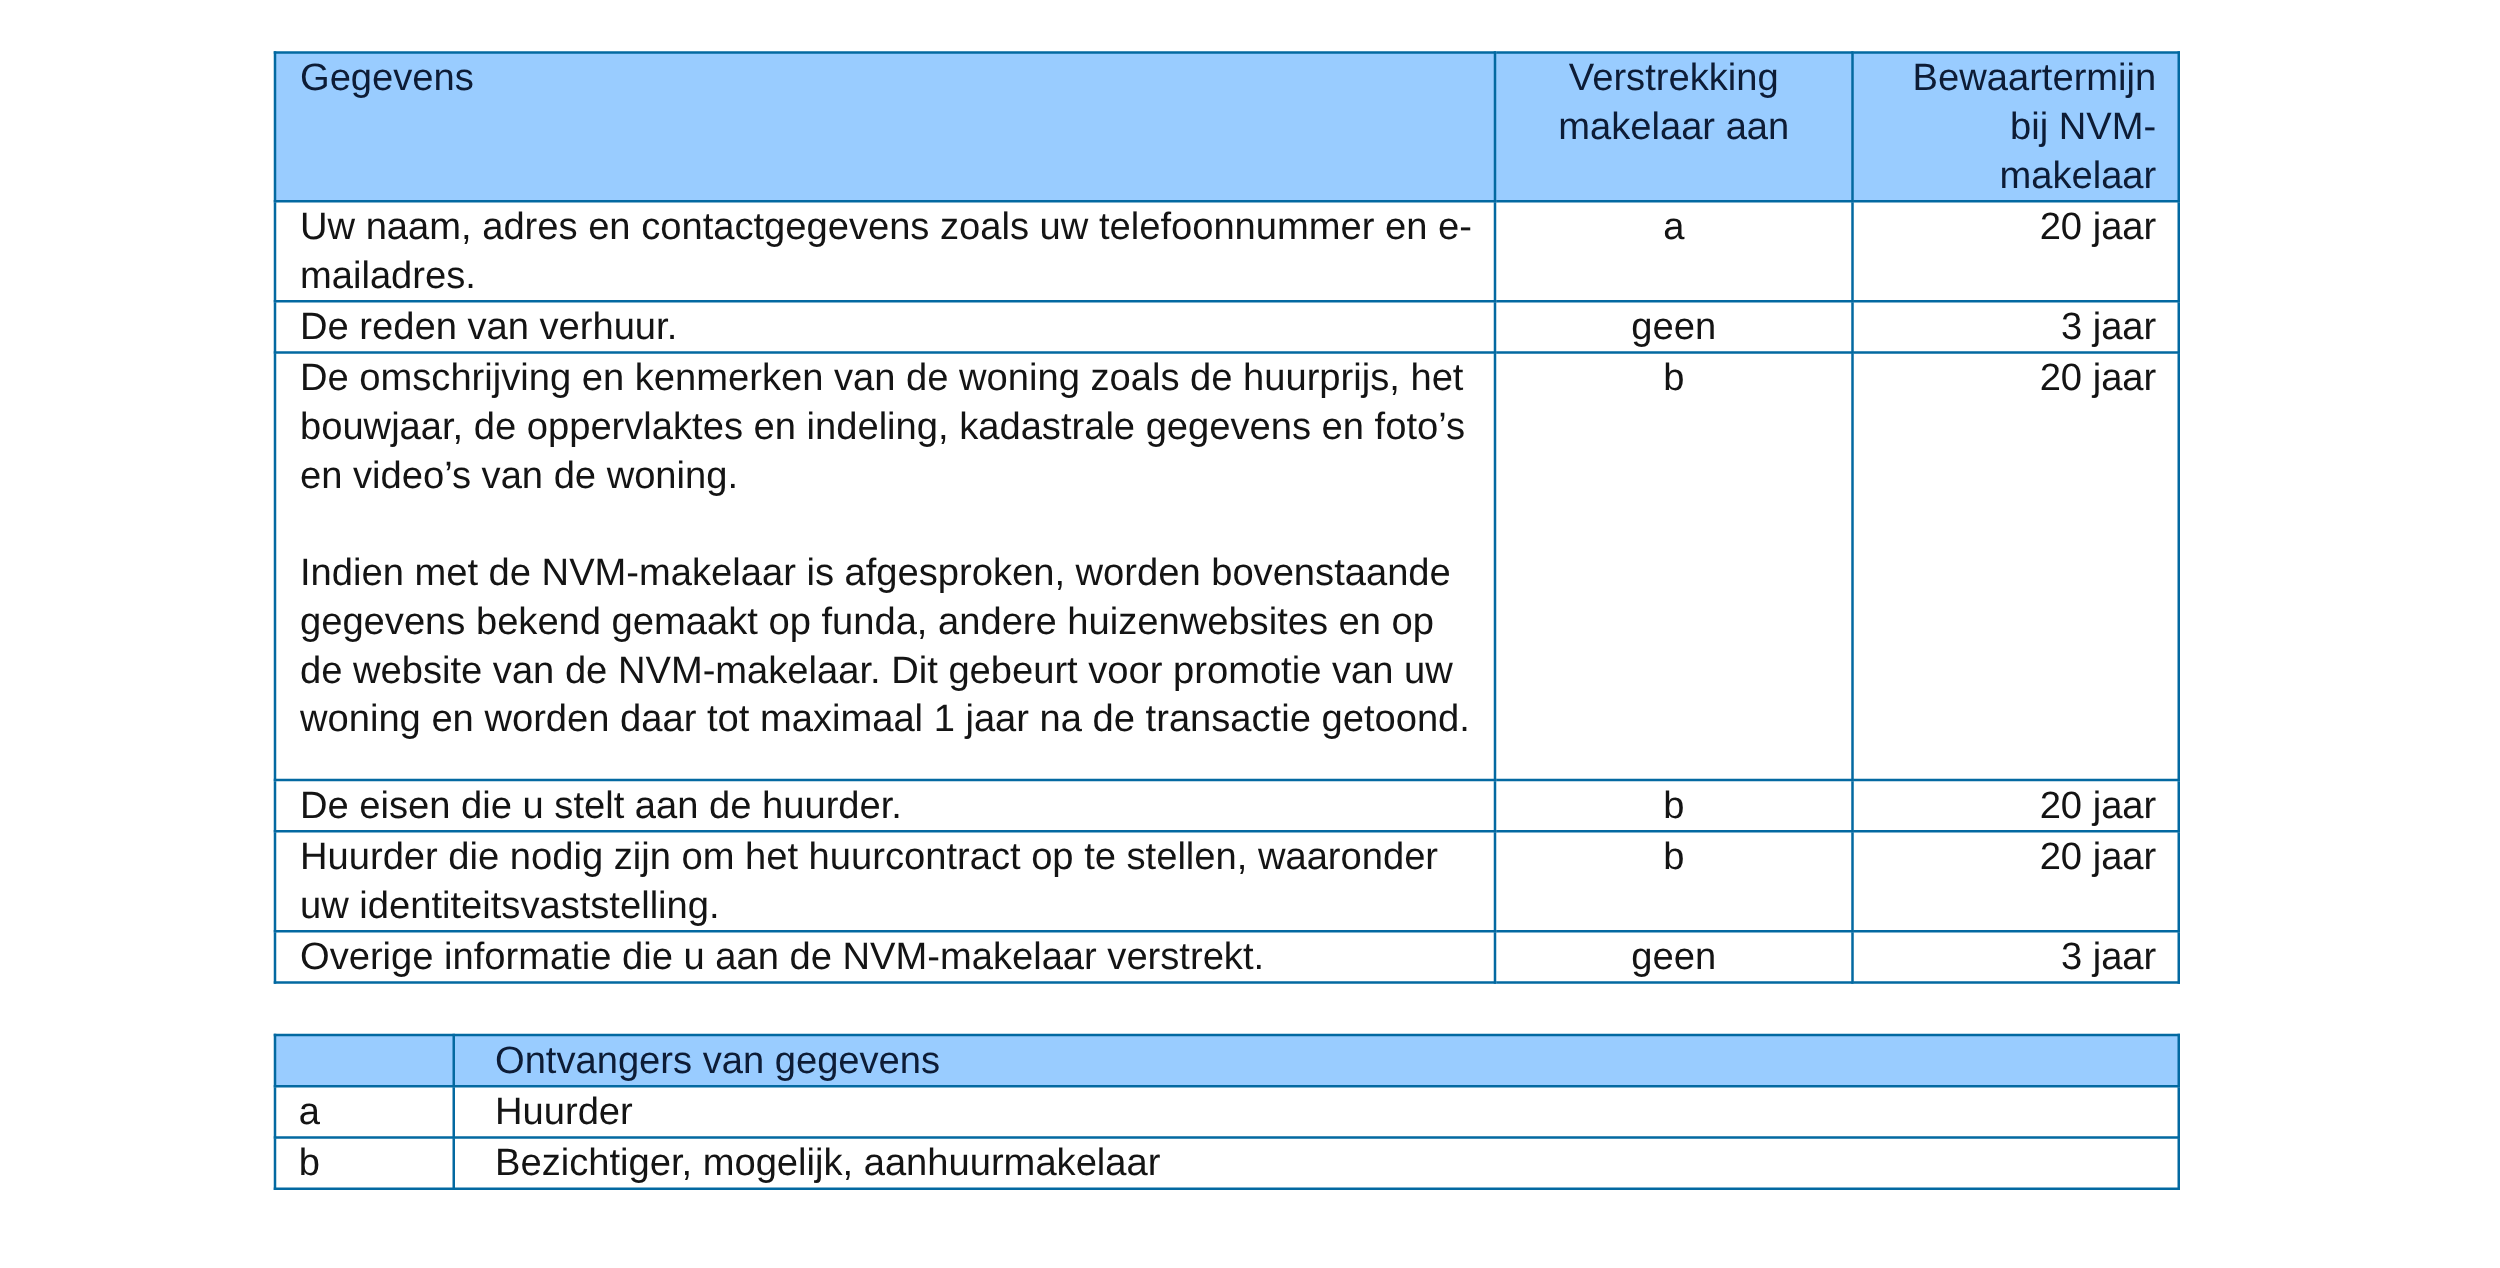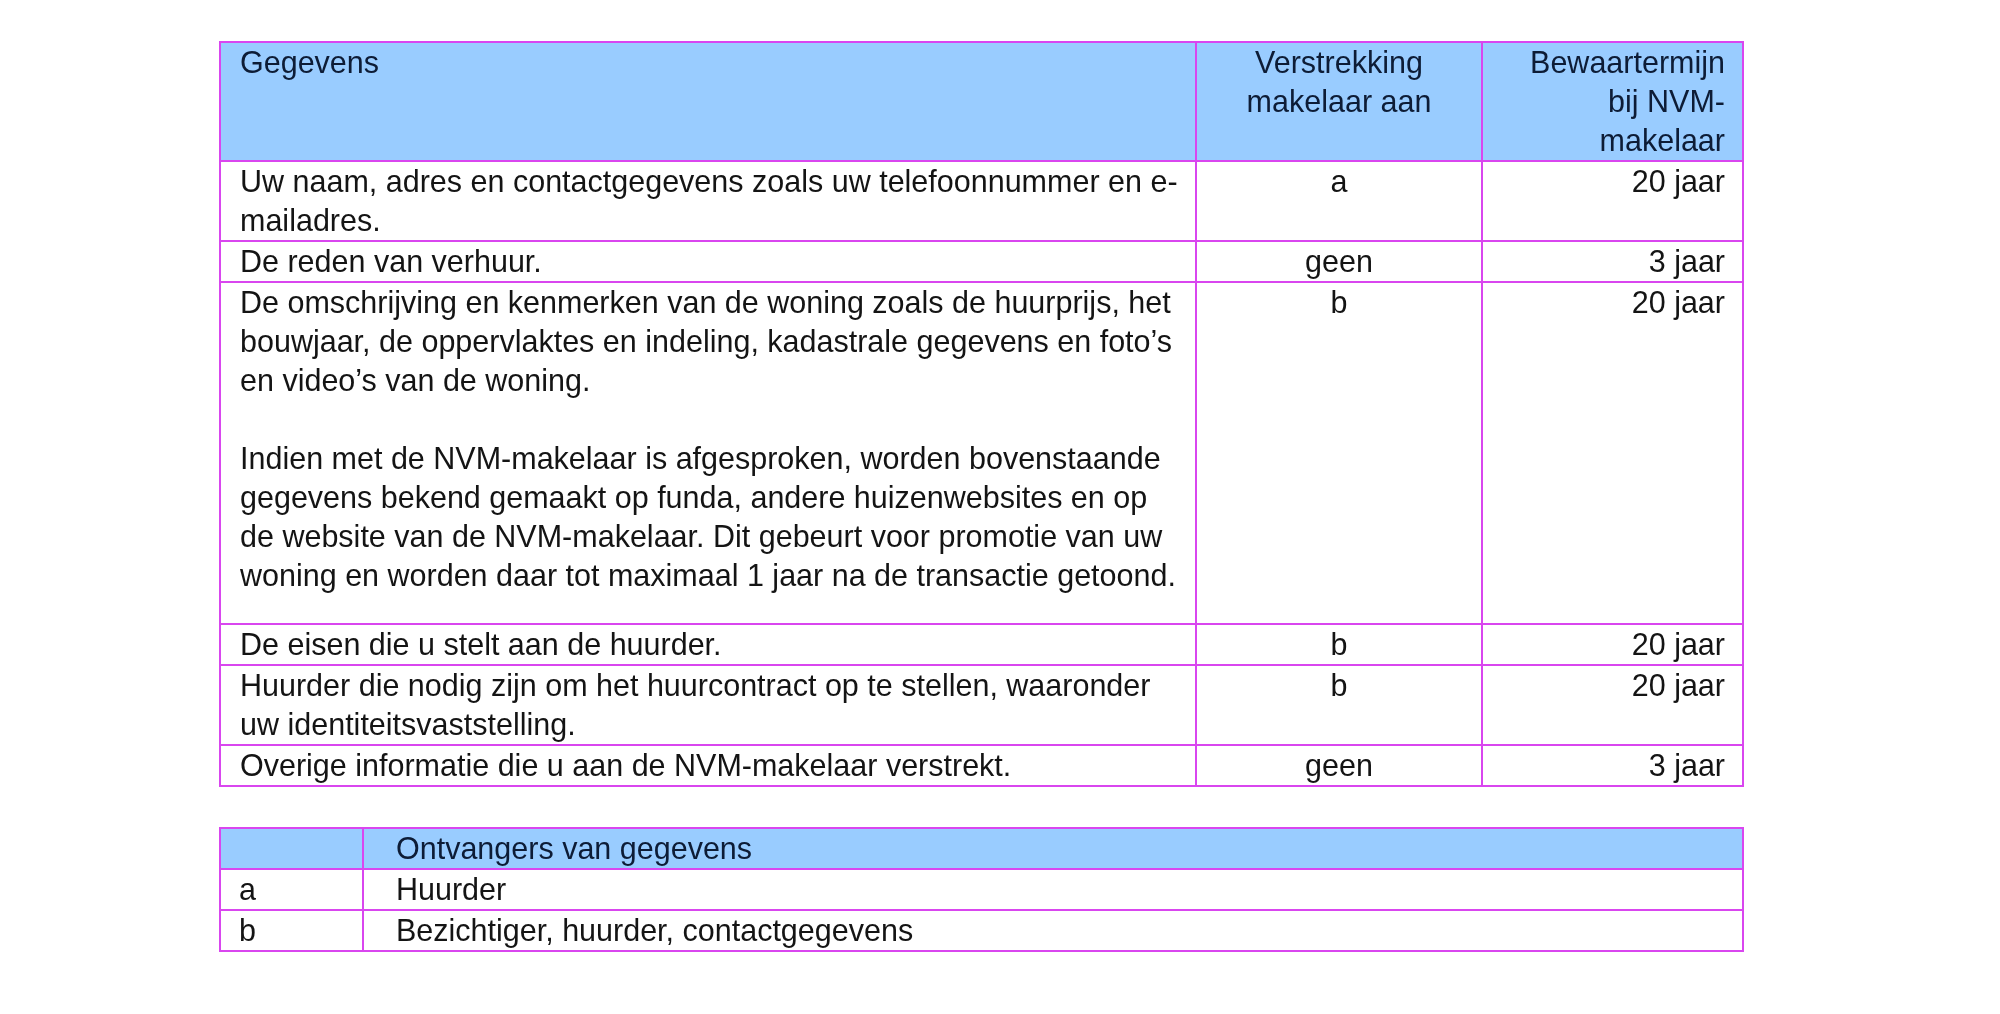--- a/index.html
+++ b/index.html
@@ -16,21 +16,21 @@
       color: #141414;
     }
     table.doc {
       position: absolute;
       border-collapse: collapse;
       table-layout: fixed;
       font-size: 30.5px;
       line-height: 39px;
     }
     table.doc td, table.doc th {
-      border: 2px solid #d946ef;
+      border: 2px solid #0369a1;
       vertical-align: top;
       padding: 0;
       font-weight: normal;
     }
     table.doc thead th {
       background: #99ccff;
       color: #0d1c36;
     }
     #main-table { left: 219px; top: 41px; width: 1523px; }
     #main-table col.c1 { width: 976px; }
@@ -140,16 +140,16 @@
       <th class="val">Ontvangers van gegevens</th>
     </tr>
   </thead>
   <tbody>
     <tr>
       <td class="key">a</td>
       <td class="val">Huurder</td>
     </tr>
     <tr>
       <td class="key">b</td>
-      <td class="val">Bezichtiger, huurder, contactgegevens</td>
+      <td class="val">Bezichtiger, mogelijk, aanhuurmakelaar</td>
     </tr>
   </tbody>
 </table>
 
 </body></html>

